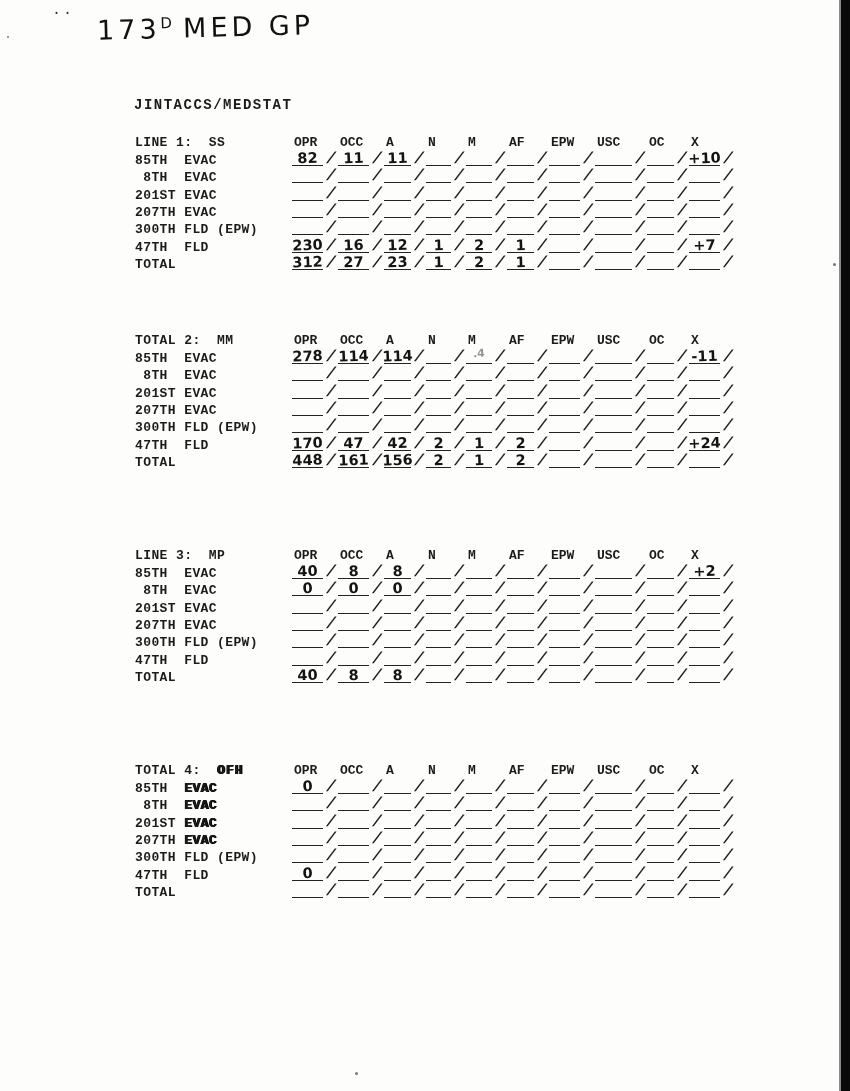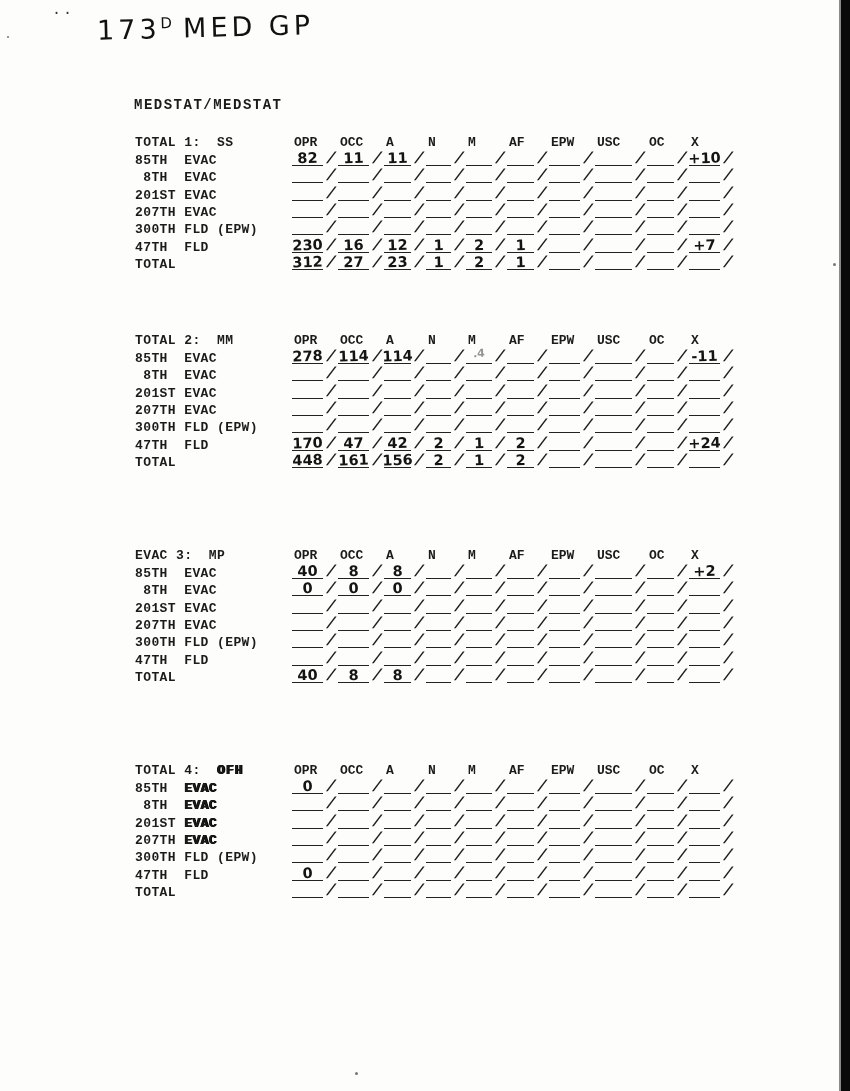--- a/index.html
+++ b/index.html
@@ -54,26 +54,26 @@
 <body>
 
 <div class="page">
 
   <div class="corner-marks">..</div>
 
   <div class="hw-header">
     <span>173</span><span class="sup">D</span><span class="unit-name">MED GP</span>
   </div>
 
-  <div class="form-title">MEDSTAT/MEDSTAT</div>
+  <div class="form-title">JINTACCS/MEDSTAT</div>
 
   <div id="tables-region">
       <div class="tbl" style="top: 133px;">
         <div class="row hdr">
-          <span class="lbl"><span>TOTAL 1:  </span><span class="code">SS</span></span>
+          <span class="lbl"><span>LINE 1:  </span><span class="code">SS</span></span>
           <span class="col" style="width: 46px;">OPR</span>
           <span class="col" style="width: 46px;">OCC</span>
           <span class="col" style="width: 42px;">A</span>
           <span class="col" style="width: 40px;">N</span>
           <span class="col" style="width: 41px;">M</span>
           <span class="col" style="width: 42px;">AF</span>
           <span class="col" style="width: 46px;">EPW</span>
           <span class="col" style="width: 52px;">USC</span>
           <span class="col" style="width: 42px;">OC</span>
           <span class="col" style="width: 46px;">X</span>
@@ -726,21 +726,21 @@
             <span class="sl">/</span>
           </span>
           <span class="cell" style="width: 46px;">
             <span class="uline"></span>
             <span class="sl">/</span>
           </span>
         </div>
       </div>
       <div class="tbl" style="top: 546px;">
         <div class="row hdr">
-          <span class="lbl"><span>EVAC 3:  </span><span class="code">MP</span></span>
+          <span class="lbl"><span>LINE 3:  </span><span class="code">MP</span></span>
           <span class="col" style="width: 46px;">OPR</span>
           <span class="col" style="width: 46px;">OCC</span>
           <span class="col" style="width: 42px;">A</span>
           <span class="col" style="width: 40px;">N</span>
           <span class="col" style="width: 41px;">M</span>
           <span class="col" style="width: 42px;">AF</span>
           <span class="col" style="width: 46px;">EPW</span>
           <span class="col" style="width: 52px;">USC</span>
           <span class="col" style="width: 42px;">OC</span>
           <span class="col" style="width: 46px;">X</span>

